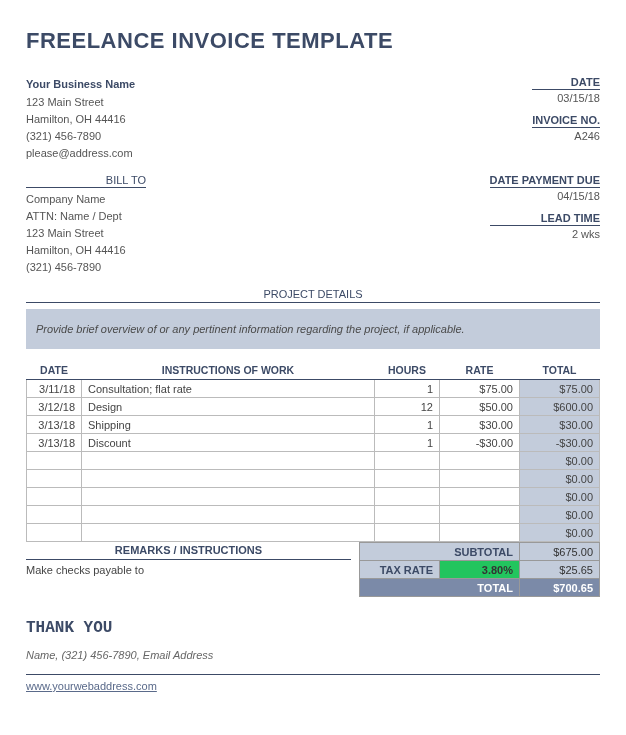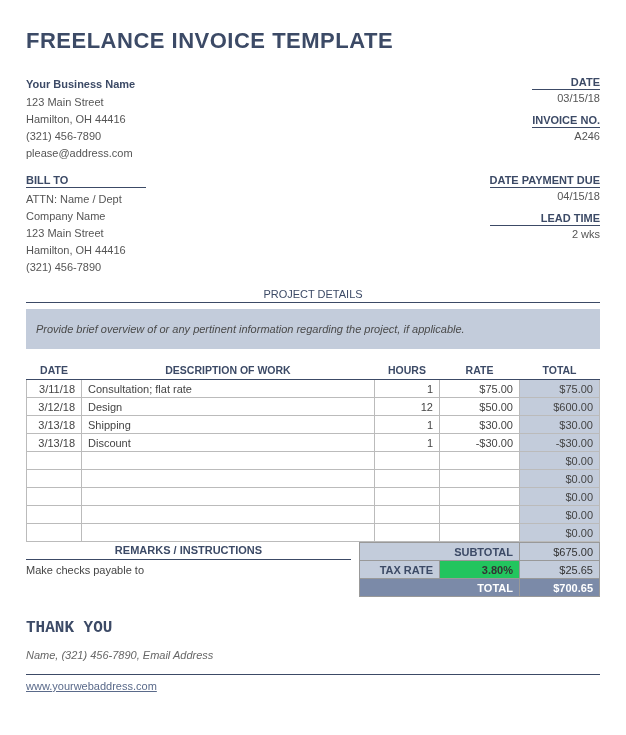--- a/index.html
+++ b/index.html
@@ -25,21 +25,21 @@
   .biz-line { color: #555; }
   .meta { text-align: right; }
   .meta-label {
     font-weight: bold;
     color: #3c4a66;
     border-bottom: 1px solid #3c4a66;
     padding-bottom: 1px;
     margin-bottom: 2px;
   }
   .meta-val { color: #555; margin-bottom: 10px; }
-  .billto-head { font-weight: bold; color: #3c4a66; border-bottom: 1px solid #3c4a66; padding-bottom: 1px; margin-bottom: 3px; width: 120px; }
+  .billto-head { font-weight: normal; color: #3c4a66; border-bottom: 1px solid #3c4a66; padding-bottom: 1px; margin-bottom: 3px; width: 120px; text-align: right; }
   .billto-lines { line-height: 1.55; color: #555; }
   .center-hdr { text-align: center; font-weight: normal; color: #3c4a66; border-bottom: 1px solid #3c4a66; padding-bottom: 2px; margin: 12px 0 0 0; }
   .project-box {
     background: #c3ccdb;
     padding: 14px 10px;
     font-style: italic;
     color: #4a4a4a;
     margin: 6px 0 12px 0;
   }
   table.items { border-collapse: collapse; width: 100%; }
@@ -116,43 +116,43 @@
     <div class="meta-val">03/15/18</div>
     <div class="meta-label">INVOICE NO.</div>
     <div class="meta-val">A246</div>
   </div>
 </div>
 
 <div class="top-row">
   <div>
     <div class="billto-head">BILL TO</div>
     <div class="billto-lines">
+      <div>Company Name</div>
       <div>ATTN: Name / Dept</div>
-      <div>Company Name</div>
       <div>123 Main Street</div>
       <div>Hamilton, OH 44416</div>
       <div>(321) 456-7890</div>
     </div>
   </div>
   <div class="meta">
     <div class="meta-label">DATE PAYMENT DUE</div>
     <div class="meta-val">04/15/18</div>
     <div class="meta-label">LEAD TIME</div>
     <div class="meta-val">2 wks</div>
   </div>
 </div>
 
 <div class="center-hdr">PROJECT DETAILS</div>
 <div class="project-box">Provide brief overview of or any pertinent information regarding the project, if applicable.</div>
 
 <table class="items">
   <thead>
     <tr>
       <th>DATE</th>
-      <th class="desc">DESCRIPTION OF WORK</th>
+      <th class="desc">INSTRUCTIONS OF WORK</th>
       <th>HOURS</th>
       <th>RATE</th>
       <th>TOTAL</th>
     </tr>
   </thead>
   <tbody id="items-body">
       <tr>
         <td class="date">3/11/18</td>
         <td class="desc">Consultation; flat rate</td>
         <td class="hours">1</td>

